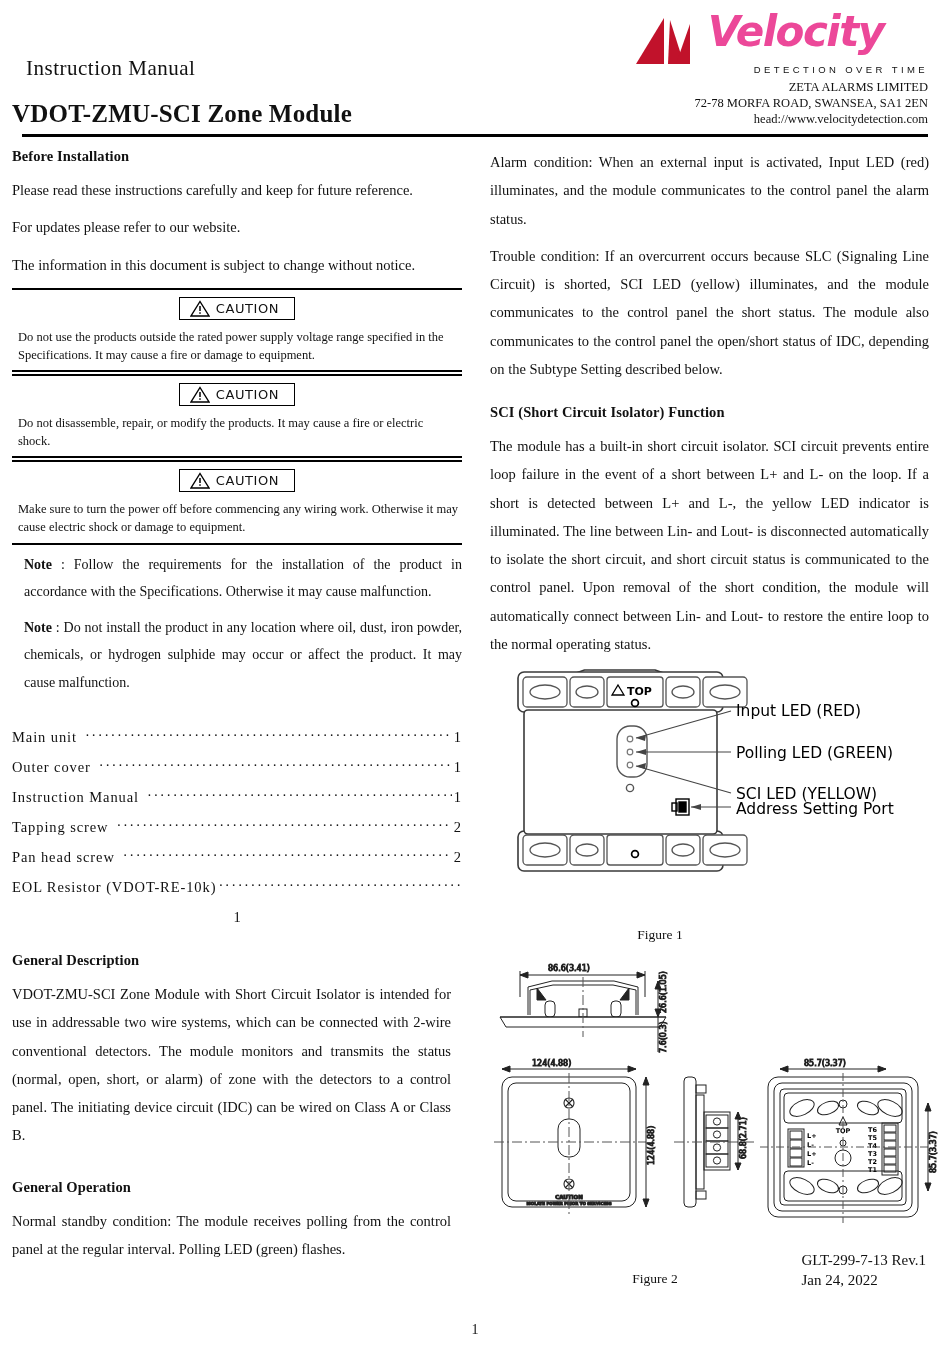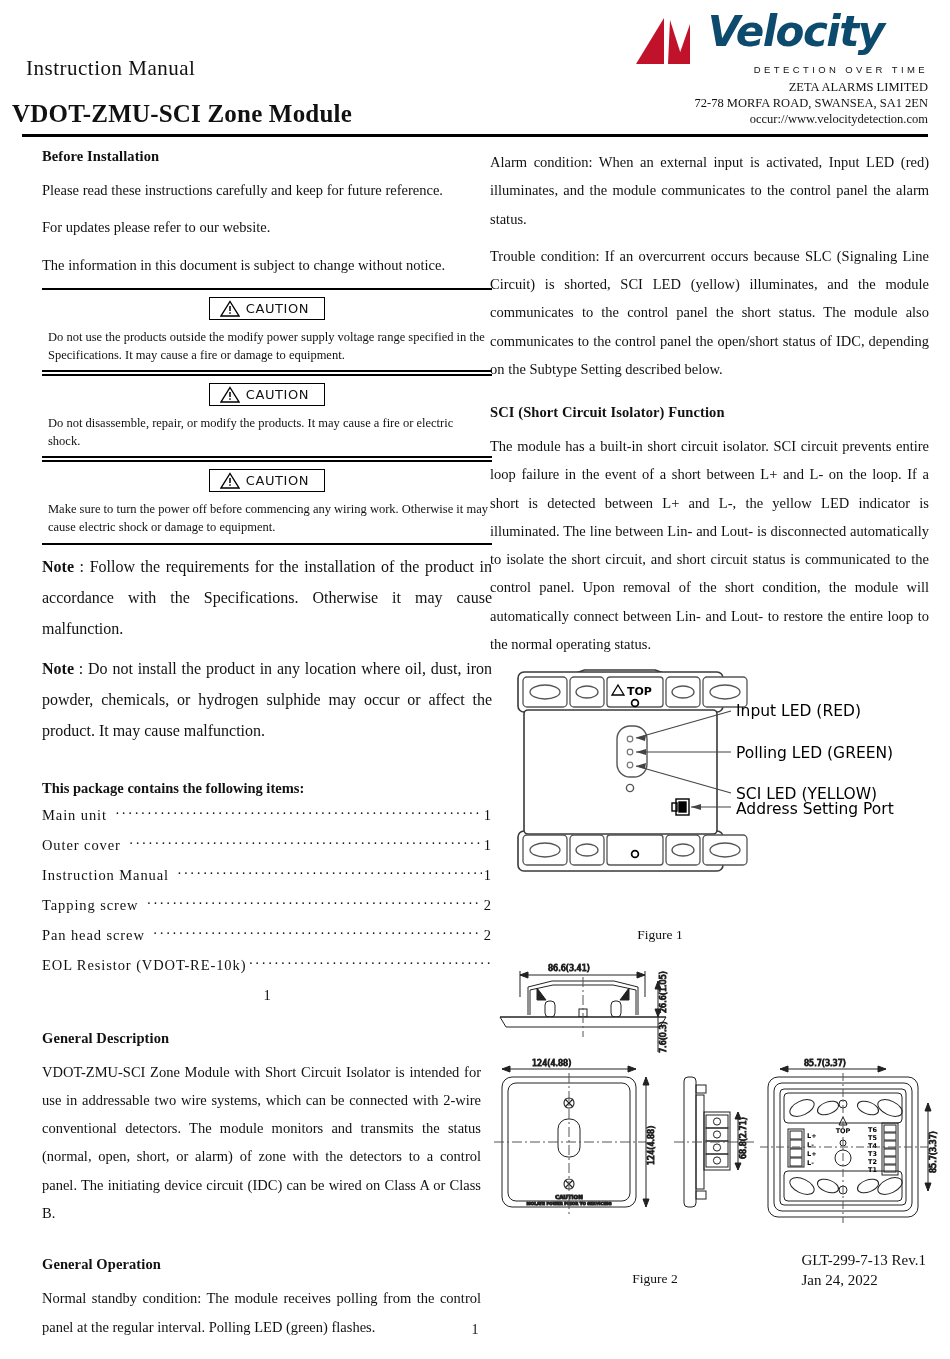--- a/index.html
+++ b/index.html
@@ -66,21 +66,21 @@
     margin-left: 2px;
     text-align: left;
     line-height: 1;
   }
   .logo-velocity {
     font-family: "DejaVu Sans", sans-serif;
     font-size: 42px;
     font-weight: bold;
     font-style: italic;
     letter-spacing: -1.5px;
-    color: #0c4a6e;
+    color: #ec4899;
     display: block;
     line-height: 0.95;
     position: relative;
   }
   .logo-tagline {
     font-family: Liberation Sans, sans-serif;
     font-size: 9.5px;
     letter-spacing: 3.4px;
     color: #111;
     display: block;
@@ -94,21 +94,21 @@
     text-align: right;
     white-space: nowrap;
   }
 
   
   .col {
     position: absolute;
     top: 148px;
     width: 450px;
   }
-  .col-left { left: 42px; }
+  .col-left { left: 12px; }
   .col-right { left: 490px; }
 
   h2.section {
     font-size: 14.5px;
     font-weight: bold;
     margin: 0 0 11px 0;
     letter-spacing: 0.1px;
   }
   p.body {
     font-size: 14.5px;
@@ -153,23 +153,23 @@
   .caution-text {
     font-size: 12.5px;
     line-height: 1.45;
     margin: 0 0 6px 6px;
     padding-right: 4px;
   }
   .caution-text.just { text-align: justify; }
 
   
   p.note {
-    font-size: 16px;
+    font-size: 14px;
     line-height: 1.95;
-    margin: 6px 0 9px 0;
+    margin: 6px 0 9px 12px;
     text-align: justify;
   }
   p.note b { font-weight: bold; }
 
   
   .pkg-title {
     font-size: 14.5px;
     font-weight: bold;
     margin: 0 0 10px 0;
   }
@@ -253,21 +253,21 @@
         <polygon points="56,8 56,48 42,48" fill="#C1122B"></polygon>
       </svg>
       <span class="logo-word">
         <span class="logo-velocity">Velocity</span>
         <span class="logo-tagline">DETECTION OVER TIME</span>
       </span>
     </div>
     <div class="company-lines">
       <div>ZETA ALARMS LIMITED</div>
       <div>72-78 MORFA ROAD, SWANSEA, SA1 2EN</div>
-      <div>occur://www.velocitydetection.com</div>
+      <div>head://www.velocitydetection.com</div>
     </div>
   </div>
 </div>
 
 <div class="col col-left">
 
   <h2 class="section">Before Installation</h2>
   <p class="body nojust">Please read these instructions carefully and keep for future reference.</p>
   <p class="body nojust">For updates please refer to our website.</p>
   <p class="body">The information in this document is subject to change without notice.</p>
@@ -275,21 +275,21 @@
   <div class="caution-group">
     <div class="rule-top"></div>
     <div class="caution-badge">
       <svg width="20" height="17" viewBox="0 0 20 17">
         <polygon points="10,1.5 19,16 1,16" fill="none" stroke="#000" stroke-width="1.4"></polygon>
         <rect x="9.25" y="6" width="1.5" height="5" fill="#000"></rect>
         <rect x="9.25" y="12.3" width="1.5" height="1.5" fill="#000"></rect>
       </svg>
       <span class="txt">CAUTION</span>
     </div>
-    <div class="caution-text">Do not use the products outside the modify power supply voltage range specified in the Specifications. It may cause a fire or damage to equipment.</div>
+    <div class="caution-text">Do not use the products outside the rated power supply voltage range specified in the Specifications. It may cause a fire or damage to equipment.</div>
     <div class="rule-double"></div>
   </div>
 
   <div class="caution-group">
     <div class="caution-badge">
       <svg width="20" height="17" viewBox="0 0 20 17">
         <polygon points="10,1.5 19,16 1,16" fill="none" stroke="#000" stroke-width="1.4"></polygon>
         <rect x="9.25" y="6" width="1.5" height="5" fill="#000"></rect>
         <rect x="9.25" y="12.3" width="1.5" height="1.5" fill="#000"></rect>
       </svg>
@@ -310,21 +310,20 @@
     </div>
     <div class="caution-text just">Make sure to turn the power off before commencing any wiring work. Otherwise it may cause electric shock or damage to equipment.</div>
     <div class="rule-top"></div>
   </div>
 
   <p class="note"><b>Note</b> <span>:  Follow the requirements for the installation of the product in accordance with the Specifications. Otherwise it may cause malfunction.</span></p>
   <p class="note"><b>Note</b> <span>:  Do not install the product in any location where oil, dust, iron powder, chemicals, or hydrogen sulphide may occur or affect the product. It may cause malfunction.</span></p>
 
   <div style="height:24px"></div>
 
-  <div class="pkg-title">This package contains the following items:</div>
 
   <div class="pkg-row">
     <span class="pkg-name">Main  unit</span>
     <span class="pkg-dots">··············································································</span>
     <span class="pkg-qty">1</span>
   </div>
   <div class="pkg-row">
     <span class="pkg-name">Outer  cover</span>
     <span class="pkg-dots">··············································································</span>
     <span class="pkg-qty">1</span>

